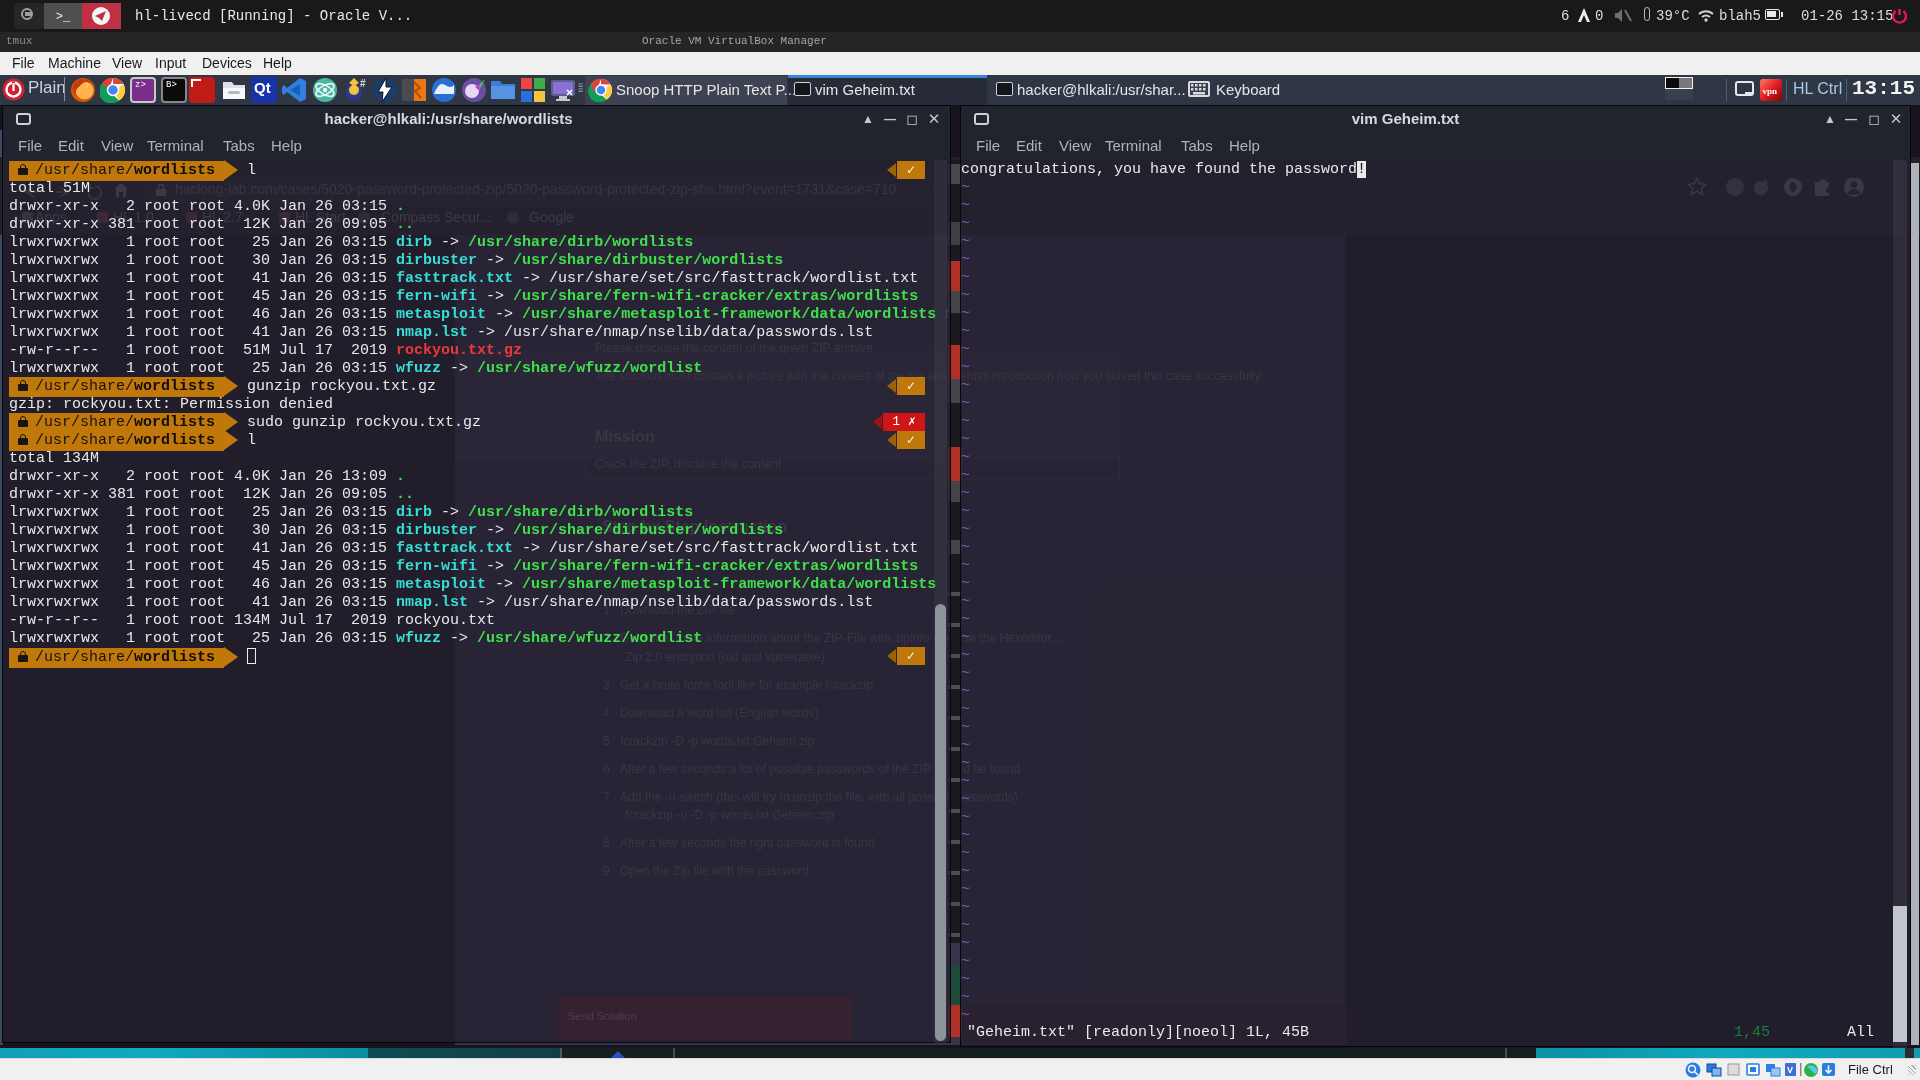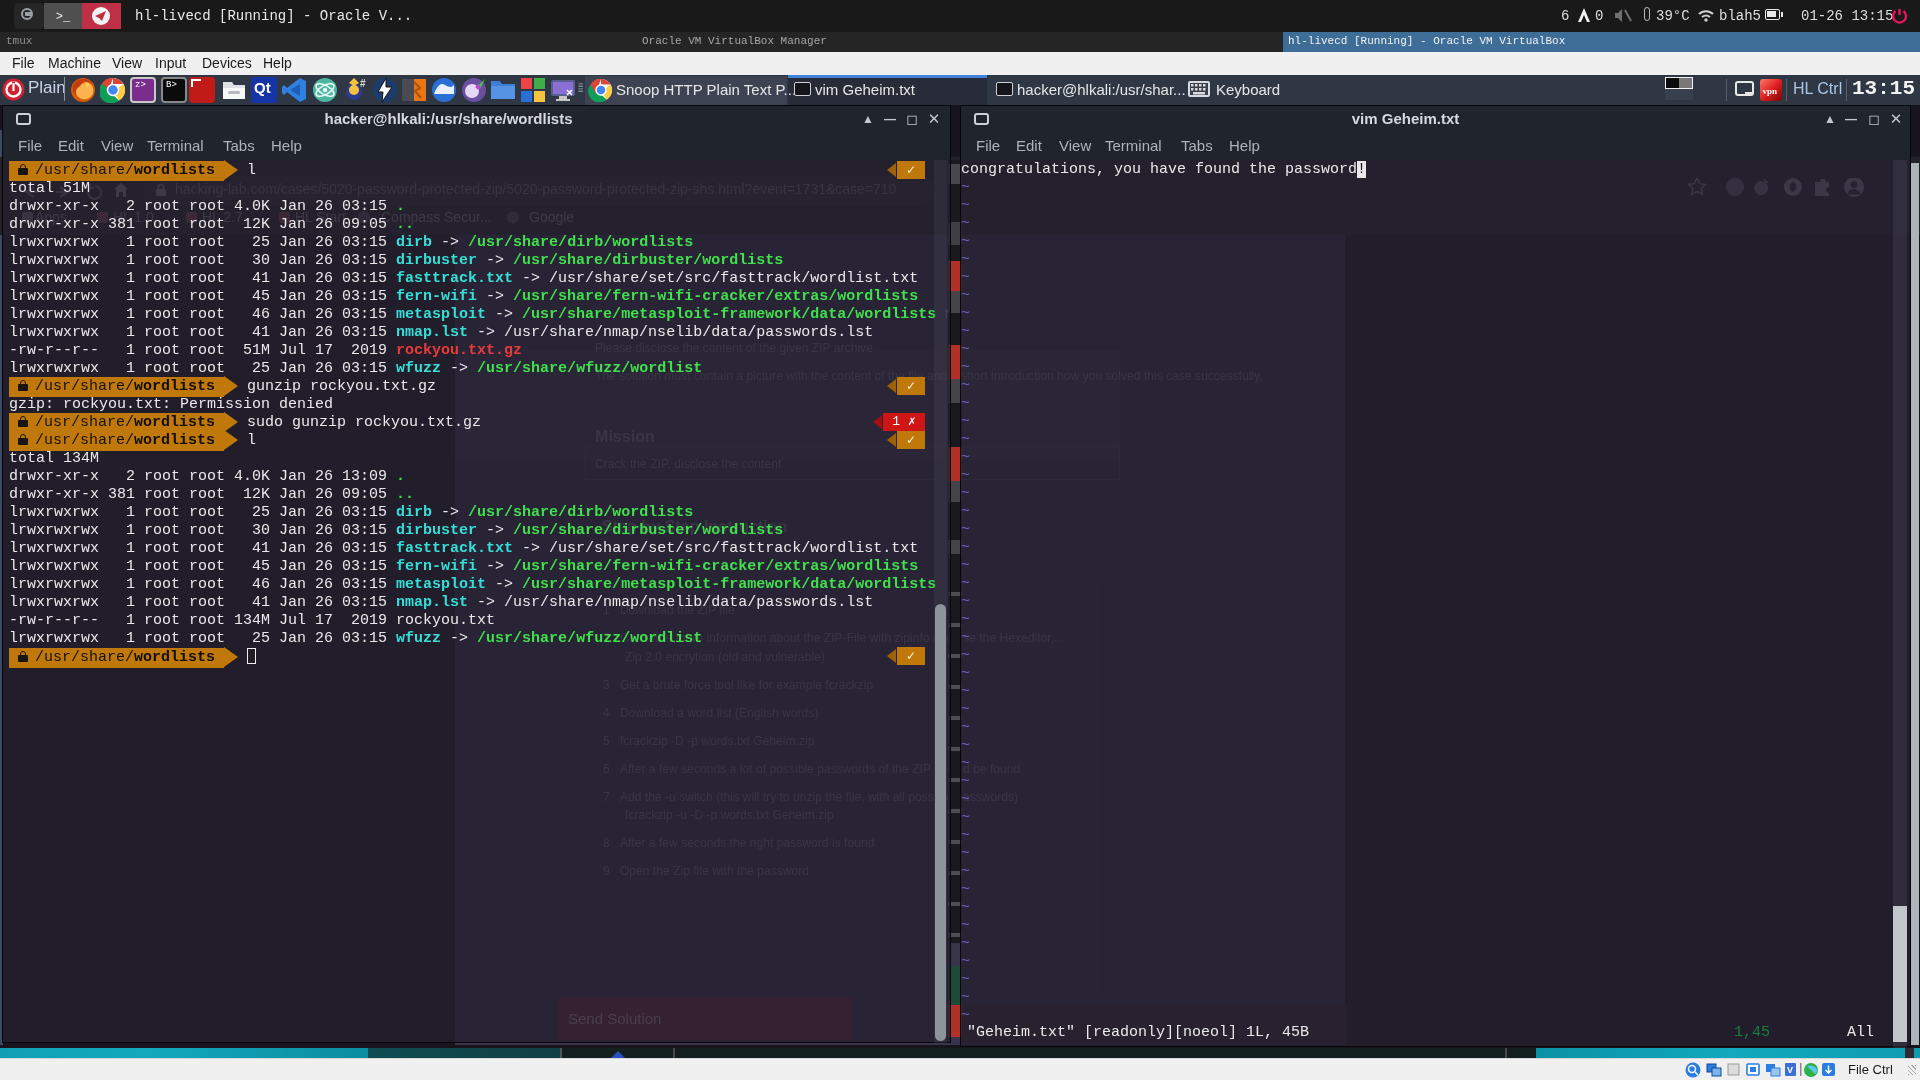--- a/index.html
+++ b/index.html
@@ -77,23 +77,20 @@
  <div class="abs" style="left:1781px;top:12px;width:2px;height:5px;background:#e8e8e8"></div>
  <div class="abs mono" style="left:1801px;top:8px;font-size:14px;color:#dedede">01-26 13:15</div>
  <svg class="abs" style="left:1891px;top:7px" width="17" height="17">
       <path d="M8.5 2 v6" stroke="#e5175a" stroke-width="2.4"></path>
       <path d="M4.5 4 a6.5 6.5 0 1 0 8 0" stroke="#e5175a" stroke-width="2.4" fill="none"></path>
     </svg>
 </div>
 <div id="row2">
  <div class="abs mono" style="left:6px;top:3px;font-size:11px;color:#8e8e8e">tmux</div>
  <div class="abs mono" style="left:642px;top:3px;font-size:11px;color:#a6a6a6">Oracle VM VirtualBox Manager</div>
- <div class="abs" style="left:1283px;top:0;width:637px;height:20px;background:#3e6d98">
-  <div class="abs mono" style="left:5px;top:3px;font-size:11px;color:#f2f2f2">hl-livecd [Running] - Oracle VM VirtualBox</div>
- </div>
 </div>
 <div id="vbmenu">
  <div class="abs" style="left:12px;top:3px;font-size:14px;color:#1a1a1a">File</div>
  <div class="abs" style="left:48px;top:3px;font-size:14px;color:#1a1a1a">Machine</div>
  <div class="abs" style="left:112px;top:3px;font-size:14px;color:#1a1a1a">View</div>
  <div class="abs" style="left:155px;top:3px;font-size:14px;color:#1a1a1a">Input</div>
  <div class="abs" style="left:202px;top:3px;font-size:14px;color:#1a1a1a">Devices</div>
  <div class="abs" style="left:263px;top:3px;font-size:14px;color:#1a1a1a">Help</div>
 </div>
 <div id="taskbar">
@@ -330,21 +327,21 @@
 <div class="abs" style="left:948px;top:642px;width:14px;height:4px;background:#4e4e52"></div>
 <div class="abs" style="left:948px;top:673px;width:14px;height:4px;background:#4e4e52"></div>
 <div class="abs" style="left:948px;top:704px;width:14px;height:4px;background:#4e4e52"></div>
 <div class="abs" style="left:948px;top:735px;width:14px;height:4px;background:#4e4e52"></div>
 <div class="abs" style="left:948px;top:766px;width:14px;height:4px;background:#4e4e52"></div>
 <div class="abs" style="left:948px;top:797px;width:14px;height:4px;background:#4e4e52"></div>
 <div class="abs" style="left:948px;top:828px;width:14px;height:4px;background:#4e4e52"></div>
  <div class="abs" style="left:948px;top:861px;width:14px;height:39px;background:#1e4a38"></div>
  <div class="abs" style="left:948px;top:900px;width:14px;height:32px;background:#b13028"></div>
  <div class="abs" style="left:558px;top:892px;width:294px;height:43px;background:#6e2430;border-radius:3px"></div>
- <div class="abs" style="left:568px;top:905px;font-size:15px;color:#c0aab2">Send Solution</div>
+ <div class="abs" style="left:568px;top:905px;font-size:11px;color:#c0aab2">Send Solution</div>
  <div class="abs" style="left:962px;top:900px;width:385px;height:38px;background:#3a2833"></div>
  <div class="abs" style="left:1911px;top:58px;width:8px;height:882px;background:#aeb3ba"></div>
  <div class="abs" style="left:0;top:943px;width:1920px;height:11px;background:#14201f"></div>
  <div class="abs" style="left:0;top:943px;width:368px;height:11px;background:linear-gradient(90deg,#10a0b5,#12a9bd 40%,#0b8ca0)"></div>
  <div class="abs" style="left:368px;top:943px;width:192px;height:11px;background:linear-gradient(90deg,#0f4d52,#113f44)"></div>
  <div class="abs" style="left:560px;top:943px;width:2px;height:11px;background:#555"></div>
  <div class="abs" style="left:673px;top:943px;width:2px;height:11px;background:#4a4a4a"></div>
  <div class="abs" style="left:1505px;top:943px;width:2px;height:11px;background:#4a4a4a"></div>
  <div class="abs" style="left:610px;top:946px;width:0;height:0;border-left:8px solid transparent;border-right:8px solid transparent;border-bottom:8px solid #2a4fc4"></div>
  <div class="abs" style="left:1536px;top:943px;width:384px;height:11px;background:linear-gradient(90deg,#0c91a5,#11a9bd 50%,#0f9cb0)"></div>

